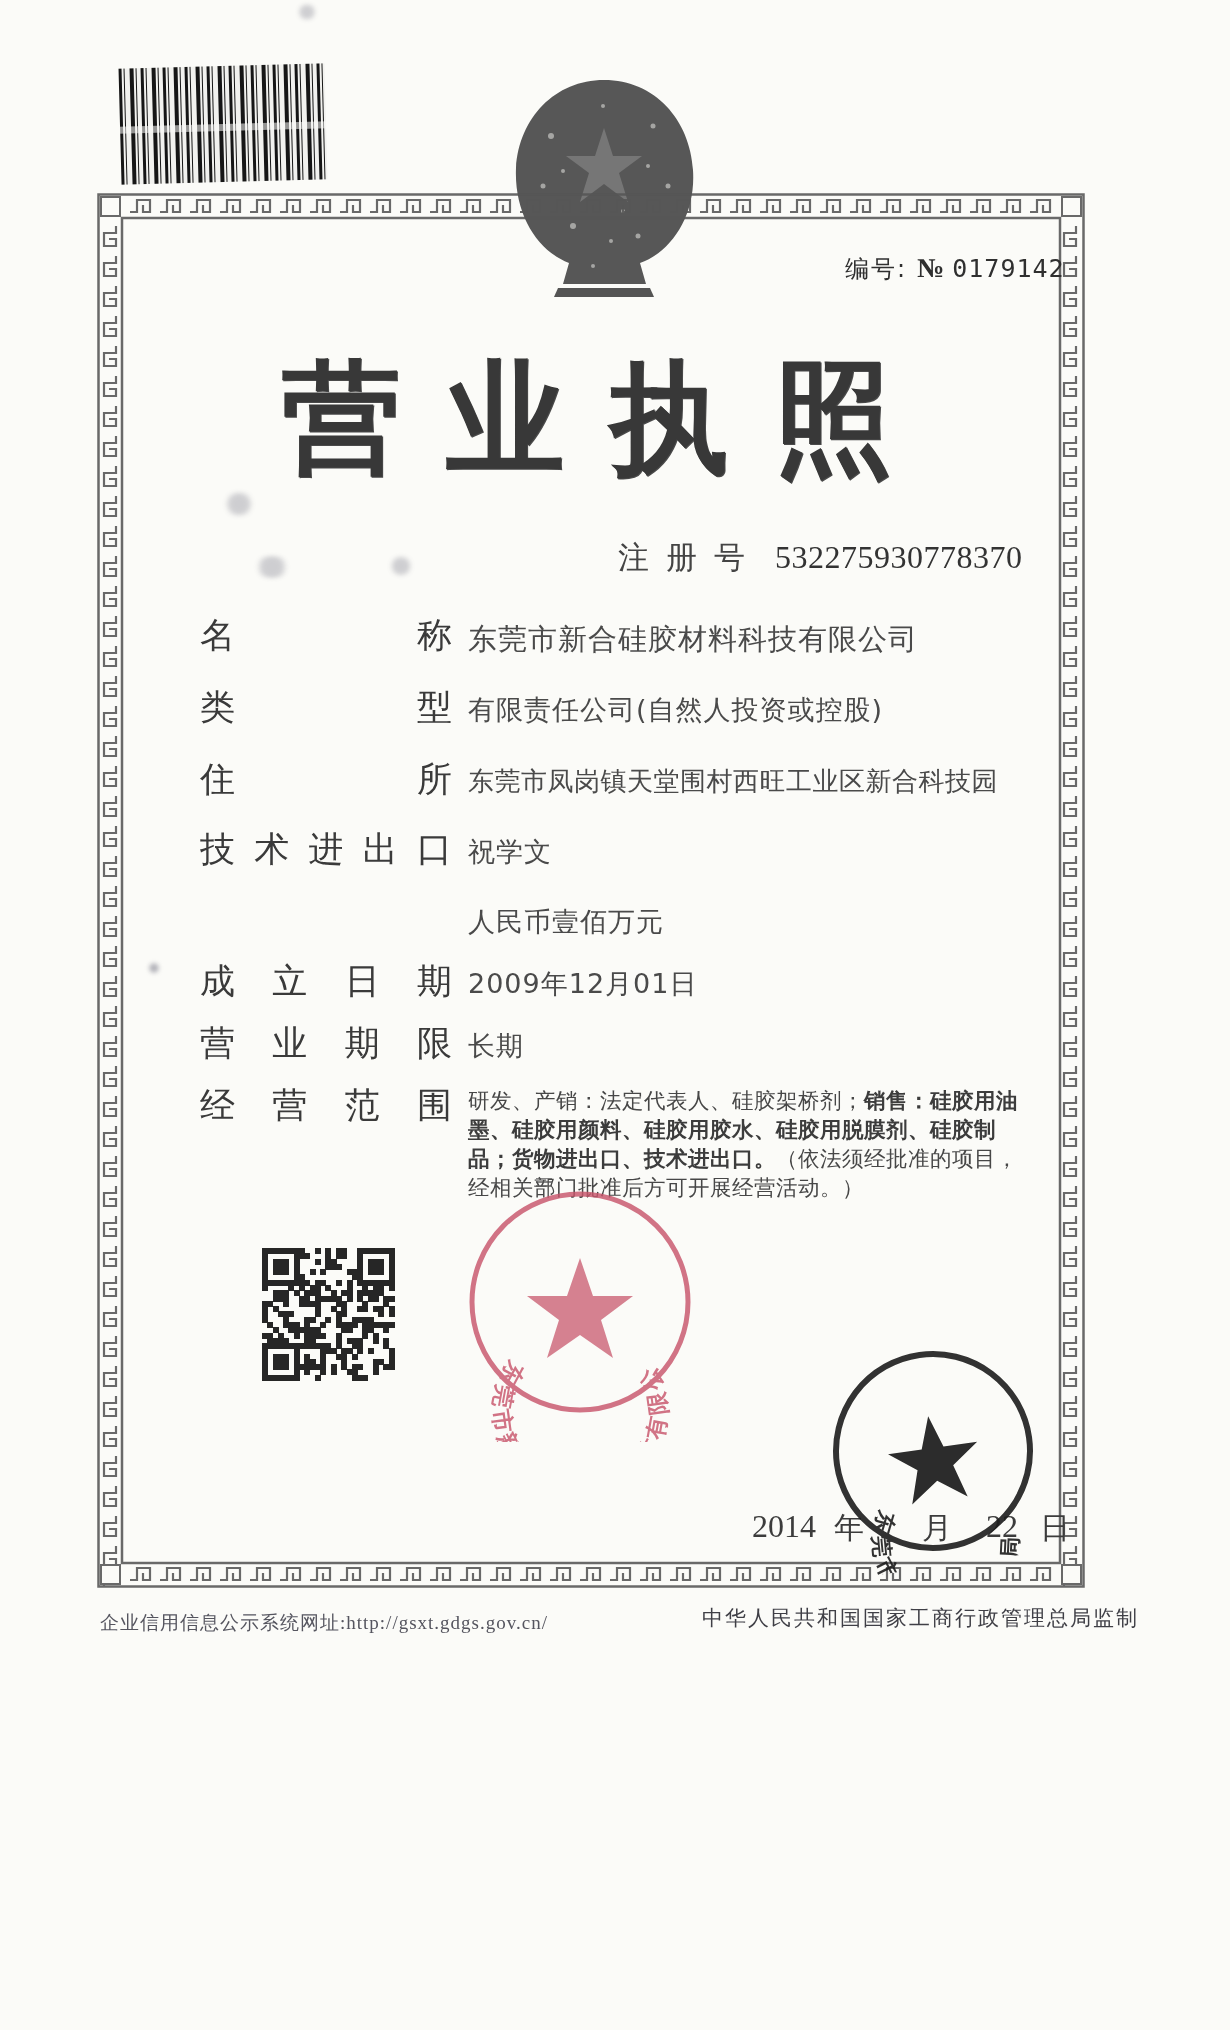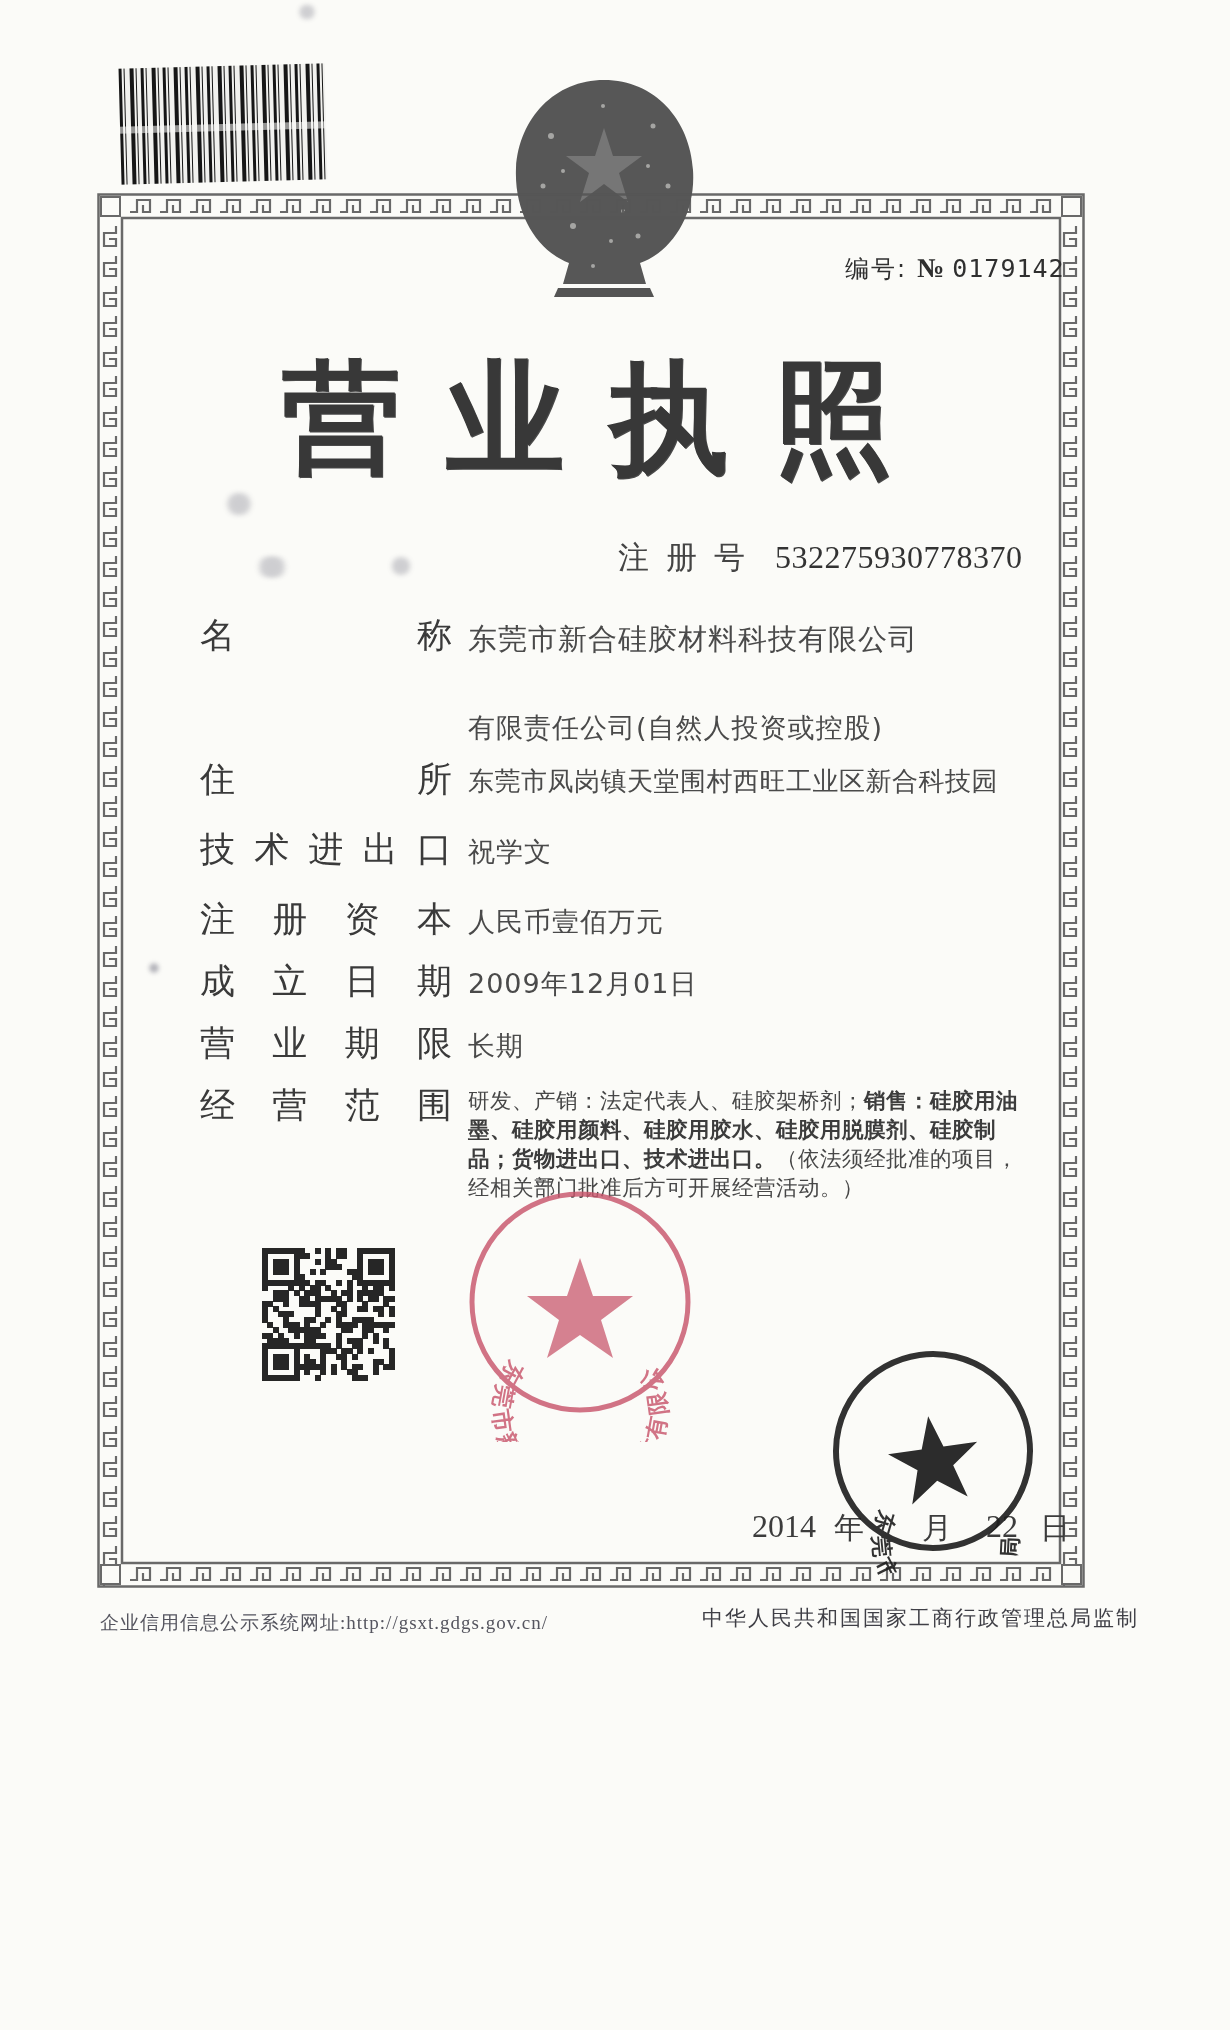--- a/index.html
+++ b/index.html
@@ -124,29 +124,29 @@
 
   <div class="abs smudge" style="left:222px;top:492px;width:34px;height:24px"></div>
   <div class="abs smudge" style="left:252px;top:556px;width:40px;height:22px"></div>
   <div class="abs smudge" style="left:388px;top:556px;width:26px;height:20px"></div>
   <div class="abs smudge" style="left:296px;top:4px;width:22px;height:16px"></div>
   <div class="abs smudge" style="left:148px;top:962px;width:12px;height:12px;opacity:.5"></div>
 
   <div class="abs rowlabel" style="top:612px">名称</div>
   <div class="abs rowvalue v-name" style="top:620px">东莞市新合硅胶材料科技有限公司</div>
 
-  <div class="abs rowvalue" style="top:710px">有限责任公司(自然人投资或控股)</div>
+  <div class="abs rowlabel" style="top:684px">类型</div>
+  <div class="abs rowvalue" style="top:692px">有限责任公司(自然人投资或控股)</div>
 
   <div class="abs rowlabel" style="top:756px">住所</div>
   <div class="abs rowvalue v-addr" style="top:764px">东莞市凤岗镇天堂围村西旺工业区新合科技园</div>
 
   <div class="abs rowlabel" style="top:826px">技术进出口</div>
   <div class="abs rowvalue" style="top:834px">祝学文</div>
 
-  <div class="abs rowlabel" style="top:896px">注册资本</div>
   <div class="abs rowvalue" style="top:904px">人民币壹佰万元</div>
 
   <div class="abs rowlabel" style="top:958px">成立日期</div>
   <div class="abs rowvalue" style="top:966px">2009年12月01日</div>
 
   <div class="abs rowlabel" style="top:1020px">营业期限</div>
   <div class="abs rowvalue" style="top:1028px">长期</div>
 
   <div class="abs rowlabel" style="top:1082px">经营范围</div>
   <p class="abs scopep"><span>研发、产销：法定代表人、硅胶架桥剂；</span><span class="b">销售：硅胶用油墨、硅胶用颜料、硅胶用胶水、硅胶用脱膜剂、硅胶制品；货物进出口、技术进出口。</span><span>（依法须经批准的项目，经相关部门批准后方可开展经营活动。）</span></p>

